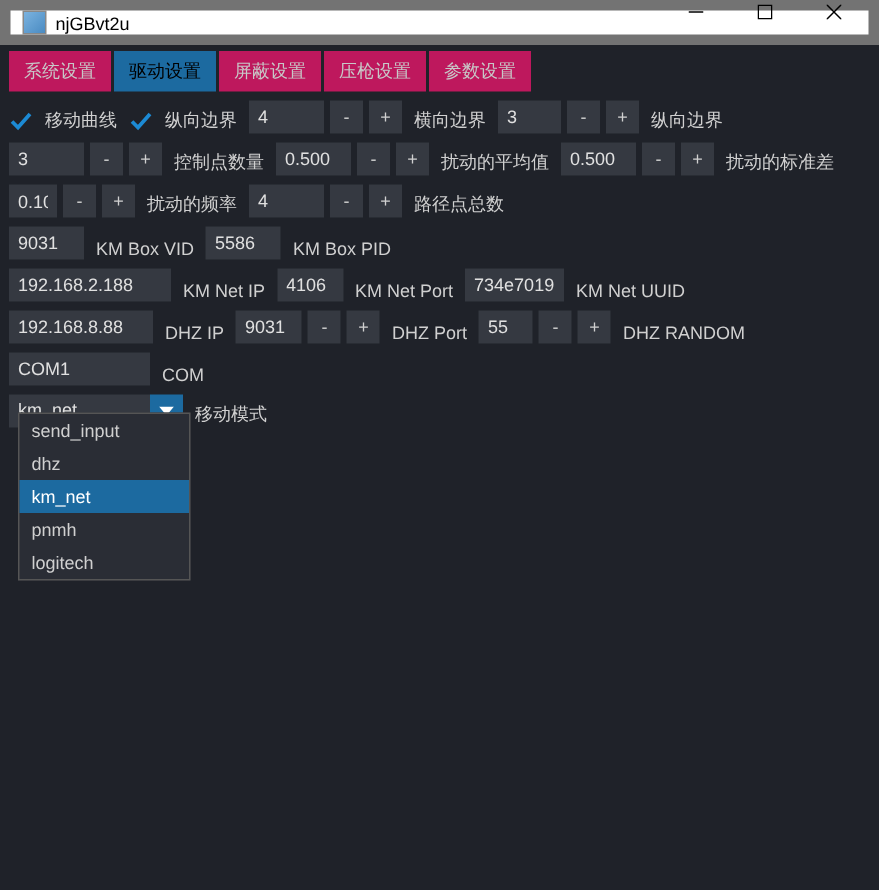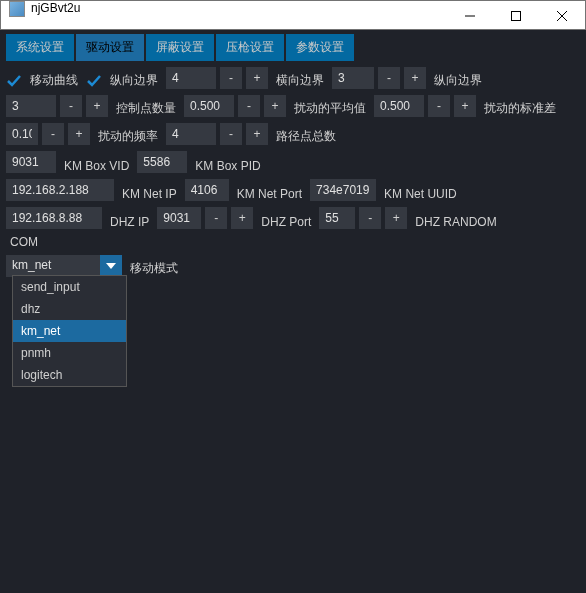--- a/index.html
+++ b/index.html
@@ -1,24 +1,24 @@
 <!DOCTYPE html>
 <html><head>
 <meta charset="utf-8">
 <style>
 *{box-sizing:border-box;margin:0;padding:0;font-family:"Microsoft YaHei","Segoe UI",sans-serif;font-size:12px}
 body{background:#1f2229;width:586px;height:593px;overflow:hidden}
-.titlebar{height:30px;background:#fff;display:flex;align-items:flex-start;padding-left:8px;border:1px solid #737373}
+.titlebar{height:30px;background:#fff;display:flex;align-items:flex-end;padding-left:8px;border:7px solid #737373}
 .titlebar-icon{width:16px;height:16px;margin-right:6px;background:linear-gradient(135deg,#7bb3e0,#4a8bc2);border:1px solid #888}
 .titlebar-title{flex:1;color:#000}
 .win-btn{width:46px;height:30px;display:flex;align-items:center;justify-content:center;color:#000}
 .win-btn svg{width:10px;height:10px}
 .content{padding:0 6px;color:#d0d0d0}
 .tabs{display:flex;gap:2px;padding-top:4px}
-.tab{padding:5px 10px;background:#0369a1;color:#c8c8c8;cursor:pointer}
+.tab{padding:5px 10px;background:#be185d;color:#c8c8c8;cursor:pointer}
 .tab.active{background:#1c6aa0;color:#000000}
 .row{display:flex;align-items:flex-end;gap:4px;margin-top:6px;flex-wrap:nowrap}
 .chk{display:flex;align-items:center;gap:4px}
 .chkbox{width:16px;height:16px;display:flex;align-items:center;justify-content:center;}
 .chkbox svg{width:16px;height:16px}
 .lbl{color:#d0d0d0;white-space:nowrap;padding:0 4px}
 .inp{background:#353941;color:#e0e0e0;border:none;padding:4px 6px;height:22px}
 .btn-pm{width:22px;height:22px;background:#353941;color:#d0d0d0;display:flex;align-items:center;justify-content:center;cursor:pointer}
 .combo{display:flex;align-items:center;height:22px}
 .combo-txt{background:#353941;color:#e0e0e0;padding:3px 6px;height:22px;flex:1}
@@ -138,20 +138,21 @@
     <div class="btn-pm">-</div>
     <div class="btn-pm">+</div>
     <span class="lbl">DHZ Port</span>
     <input class="inp" style="width: 36px;" value="55">
     <div class="btn-pm">-</div>
     <div class="btn-pm">+</div>
     <span class="lbl">DHZ RANDOM</span>
   </div>
 
   <div class="row">
+    <input class="inp" style="width: 94px;" value="COM1">
     <span class="lbl">COM</span>
   </div>
 
   <div class="row">
     <div class="combo" style="width:116px">
       <div class="combo-txt">km_net</div>
       <div class="combo-btn">
           <svg viewBox="0 0 10 6">
             <path d="M0 0 L5 6 L10 0 Z"></path>
           </svg>

